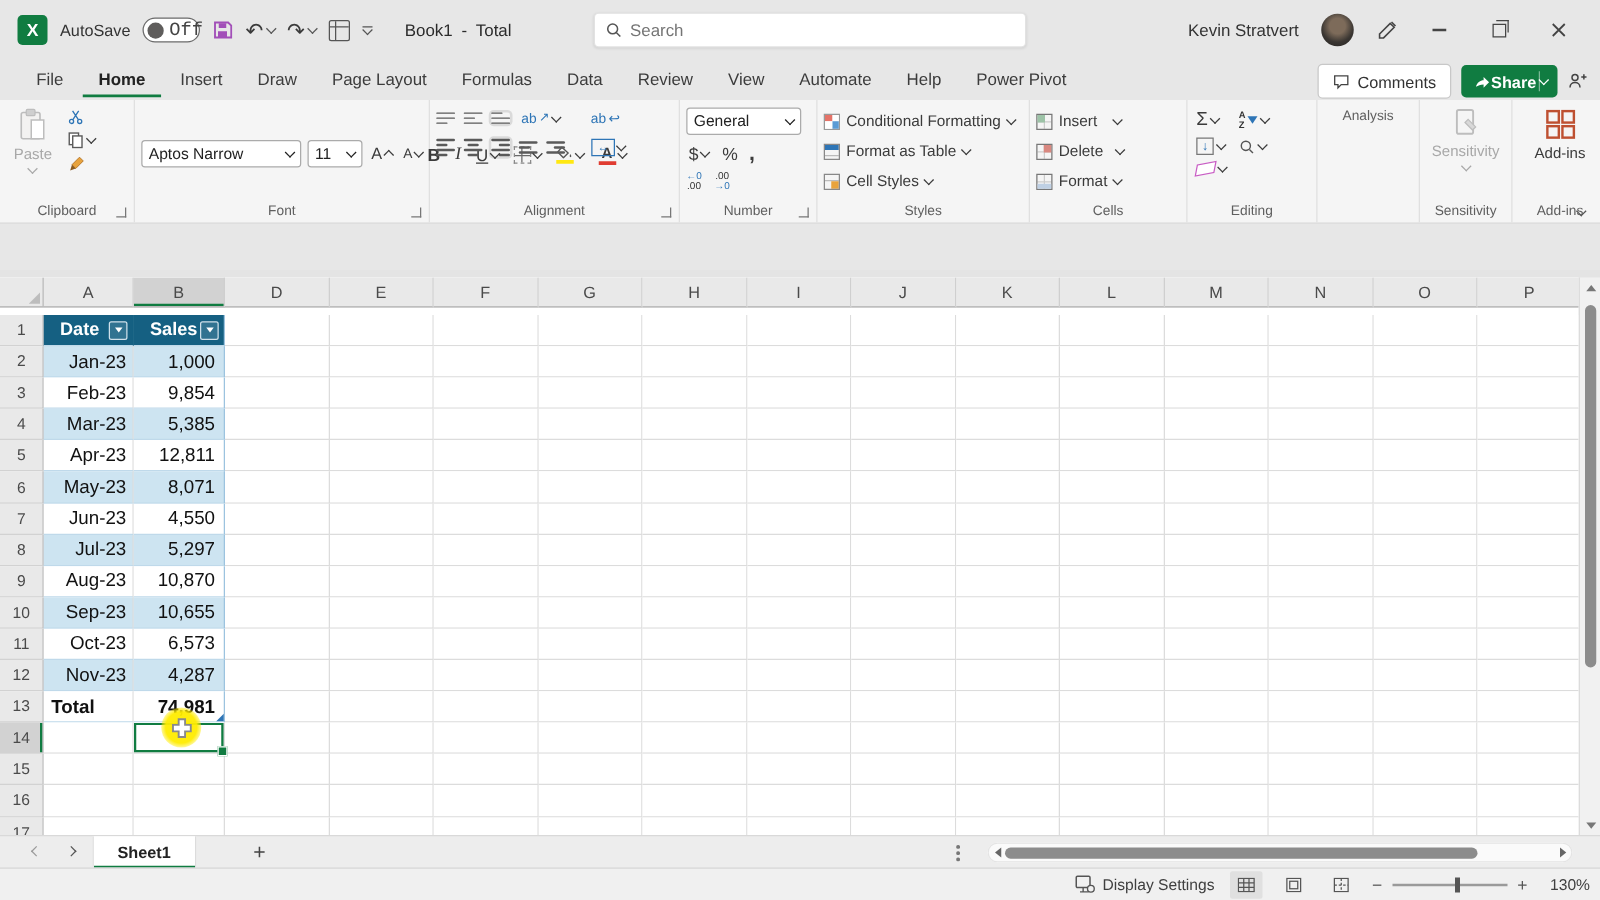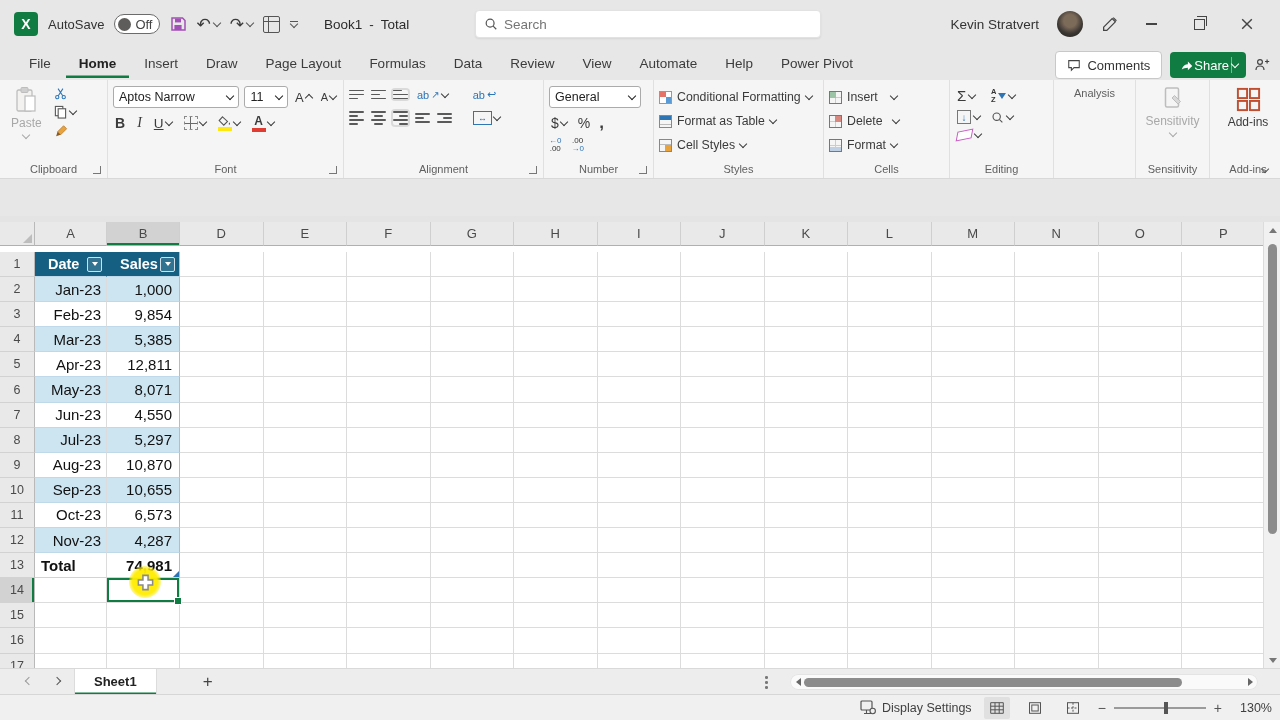--- a/index.html
+++ b/index.html
@@ -17,21 +17,21 @@
   
   #titlebar{position:absolute;left:0;top:0;width:1280px;height:48px;background:#e7e7e7;
             display:flex;align-items:center;}
   .tb-left{display:flex;align-items:center;gap:10px;padding-left:14px;flex:none;}
   .excel-logo{width:24px;height:24px;border-radius:4px;background:#107C41;display:flex;
               align-items:center;justify-content:center;color:#fff;font-weight:bold;font-size:14px;}
   .tb-text{font-size:13px;color:#333;}
   .autosave-toggle{width:46px;height:20px;border:1px solid #6b6b6b;border-radius:11px;background:#fff;
                    display:flex;align-items:center;gap:4px;padding:0 5px 0 3px;box-sizing:border-box;}
   .autosave-toggle .knob{width:13px;height:13px;border-radius:50%;background:#5f5d5c;flex:none;}
-  .autosave-toggle .off{font-size:13px;color:#444;}
+  .autosave-toggle .off{font-size:15px;color:#444;font-family:Liberation Mono, monospace;}
   .qat{display:flex;align-items:center;gap:3px;color:#444;}
   .glyph{font-size:17px;line-height:1;color:#3b3b3b;}
   .tinychev{color:#555;}
   .chevbar{display:flex;flex-direction:column;align-items:center;gap:1px;color:#555;}
   .chevbar .bar{width:8px;height:1.2px;background:#555;}
   .qat-grid{width:15px;height:15px;border:1.2px solid #555;border-radius:2px;
             background:linear-gradient(#555,#555) 4.5px 0/1.2px 100% no-repeat,
                        linear-gradient(#555,#555) 0 4px/100% 1.2px no-repeat;}
   .doc-title{font-size:13.5px;color:#2b2b2b;margin-left:16px;display:flex;gap:7px;}
   .searchbox{position:absolute;left:475px;top:10px;width:346px;height:28px;background:#fff;
@@ -52,21 +52,21 @@
   
   #tabsrow{position:absolute;left:0;top:48px;width:1280px;height:32px;background:#e7e7e7;
            display:flex;align-items:center;}
   .tabs{display:flex;align-items:center;padding-left:16px;gap:2px;}
   .tab{font-size:13.5px;color:#3c3c3c;padding:6px 13px 7px;border-radius:4px 4px 0 0;white-space:nowrap;}
   .tab.active{font-weight:bold;color:#222;box-shadow:inset 0 -2.5px 0 #107C41;}
   .tab-actions{position:absolute;right:10px;top:3px;display:flex;align-items:center;gap:8px;}
   .btn-comments{display:flex;align-items:center;gap:6px;background:#fff;border:1px solid #c8c8c8;
                 border-radius:4px;height:26px;padding:0 11px;font-size:13px;color:#333;}
   .btn-share{display:flex;align-items:center;gap:0;background:#107C41;color:#fff;border-radius:4px;
-             height:26px;padding:0 8px 0 10px;font-size:13px;font-weight:normal;}
+             height:26px;padding:0 8px 0 10px;font-size:13px;font-weight:bold;}
   .btn-share .sep{width:1px;height:16px;background:rgba(255,255,255,.45);margin-left:2px;}
   
   #ribbon{position:absolute;left:0;top:80px;width:1280px;height:98px;background:#f5f5f5;
           border-bottom:1px solid #d8d8d8;display:flex;font-size:12px;color:#3b3b3b;overflow:hidden;}
   .rgroup{flex:none;display:flex;flex-direction:column;border-right:1px solid #e0e0e0;
           padding:3px 5px 0;box-sizing:border-box;}
   .rbody{flex:1;display:flex;align-items:flex-start;}
   .rfoot{height:19px;position:relative;display:flex;align-items:center;justify-content:center;}
   .rfoot .rlabel{font-size:11px;color:#5f5f5f;}
   .dlg{position:absolute;right:1px;bottom:4px;width:7px;height:7px;border-right:1.2px solid #777;
@@ -359,21 +359,21 @@
           </span>
         </div>
       </div>
       <div class="rfoot">
         <span class="rlabel">Clipboard</span>
         <i class="dlg"></i>
       </div>
     </div>
 
     <div class="rgroup" style="width:236px">
-      <div class="rbody" style="flex-direction:column;align-items:stretch;">
+      <div class="rbody" style="align-items:stretch;">
         <div class="fontrow">
           <span class="combo" style="width:128px">
             <span>Aptos Narrow</span>
             <i class="chev"></i>
           </span>
           <span class="combo" style="width:44px">
             <span>11</span>
             <i class="chev"></i>
           </span>
           <span class="fbtn">

